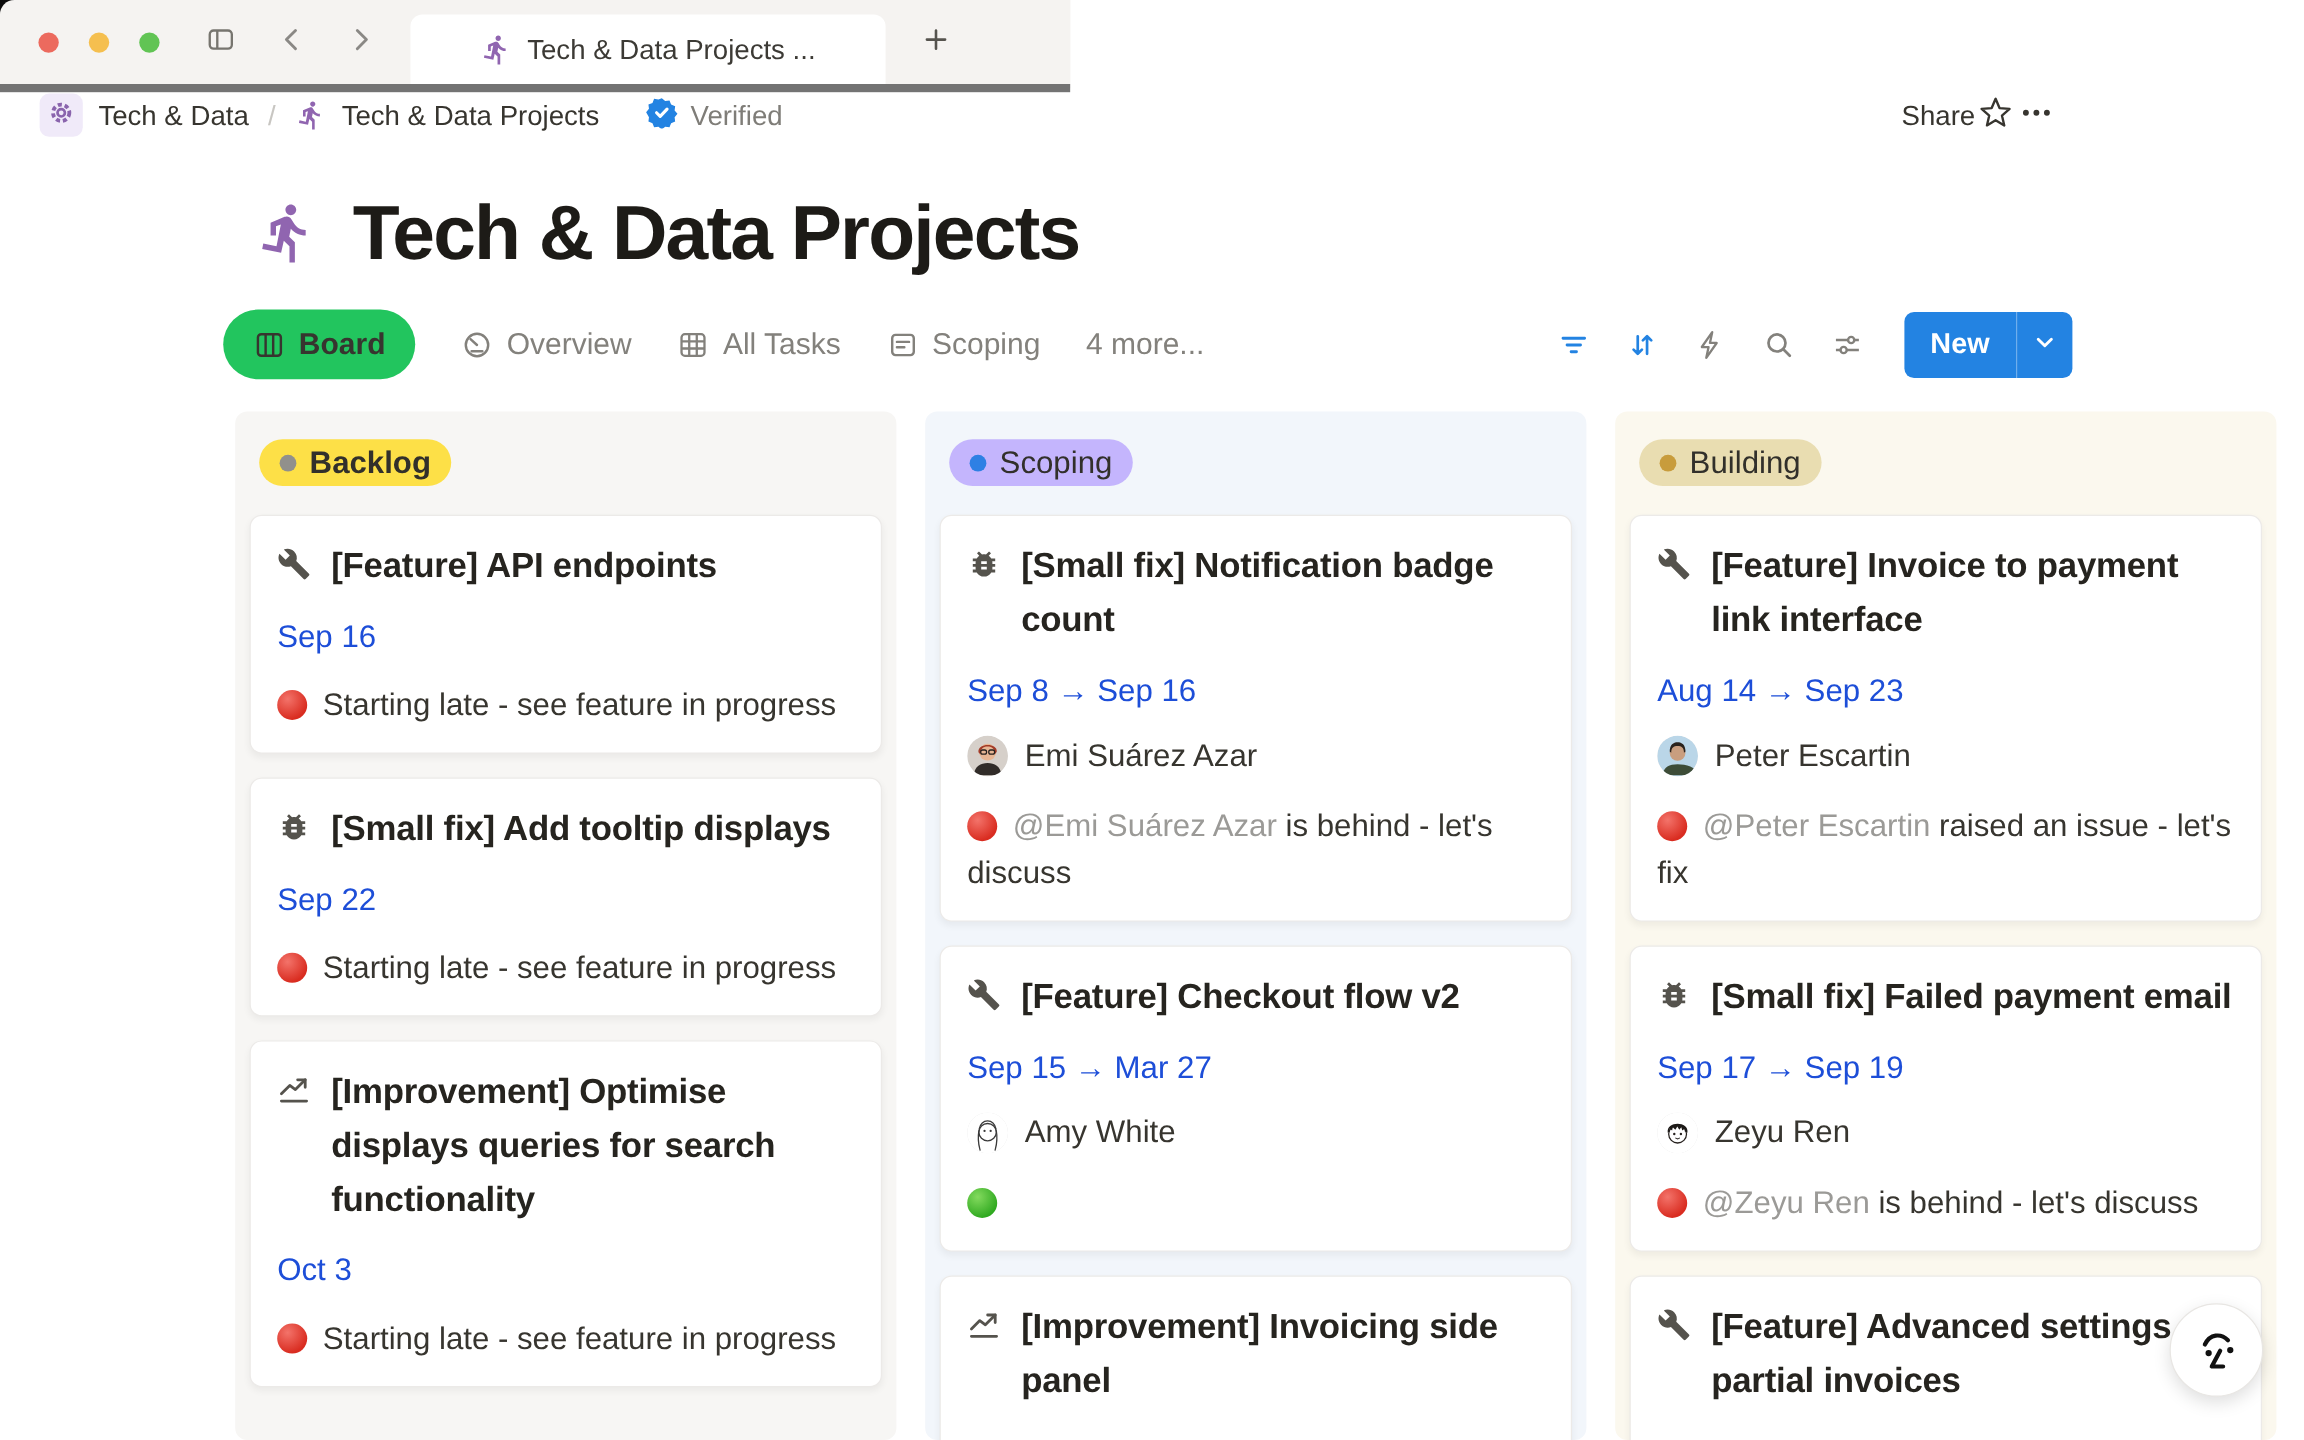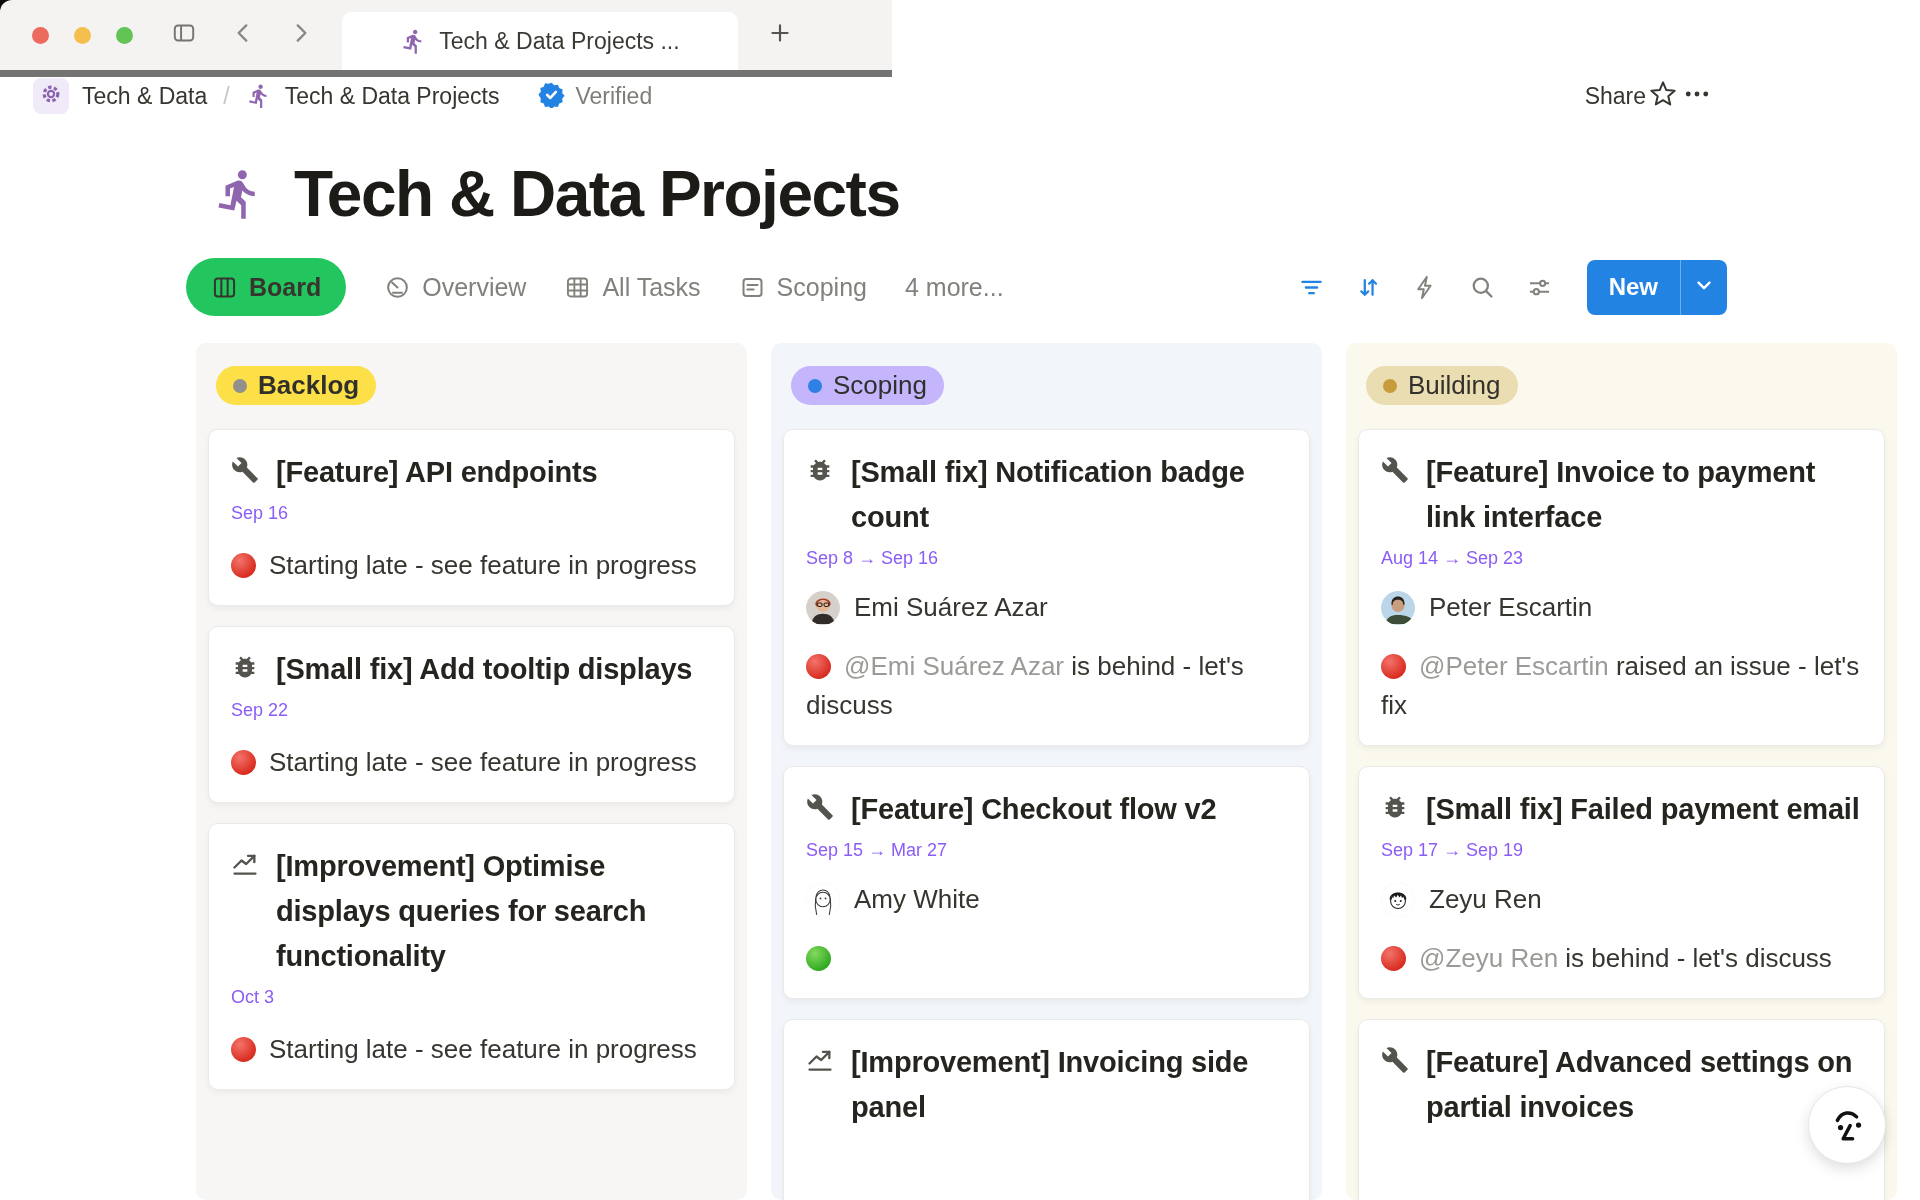--- a/index.html
+++ b/index.html
@@ -58,21 +58,21 @@
   .col-dot{width:14px;height:14px;border-radius:50%;}
   .col-label{font-size:26px;color:#32302b;}
   .cards{display:flex;flex-direction:column;gap:20px;margin-top:24px;padding:0 2px;}
   .card{background:#fff;border-radius:10px;padding:20px 22px;box-sizing:border-box;
         border:1px solid #eceae8;box-shadow:0 3px 6px rgba(15,15,15,.05);}
   .card.clipped{min-height:200px;}
   .card-title-row{display:flex;gap:15px;}
   .card-icon{flex:0 0 30px;width:30px;height:30px;margin-top:6px;}
   .card-icon svg{width:28px;height:28px;}
   .card-title{font-size:29px;font-weight:bold;line-height:1.55;color:#26241f;letter-spacing:-.2px;}
-  .card-dates{font-size:18px;color:#8b5cf6;margin-top:8px;}
+  .card-dates{font-size:26px;color:#1d4ed8;margin-top:20px;}
   .card-assignee{display:flex;align-items:center;gap:14px;margin-top:22px;}
   .avatar{width:34px;height:34px;border-radius:50%;overflow:hidden;flex:0 0 34px;box-shadow:0 0 0 1px rgba(0,0,0,.08) inset;}
   .avatar svg{width:34px;height:34px;display:block;}
   .assignee-name{font-size:26px;color:#37352f;}
   .card-status{font-size:26px;line-height:1.5;margin-top:22px;color:#37352f;}
   .status-dot{display:inline-block;width:25px;height:25px;border-radius:50%;vertical-align:-4px;margin-right:13px;}
   .status-dot.red{background:radial-gradient(circle at 35% 30%,#f3736a,#d92c20 72%);}
   .status-dot.green{background:radial-gradient(circle at 35% 30%,#83da5e,#2ea81f 75%);}
   .mention{color:#9b9a97;}
   

